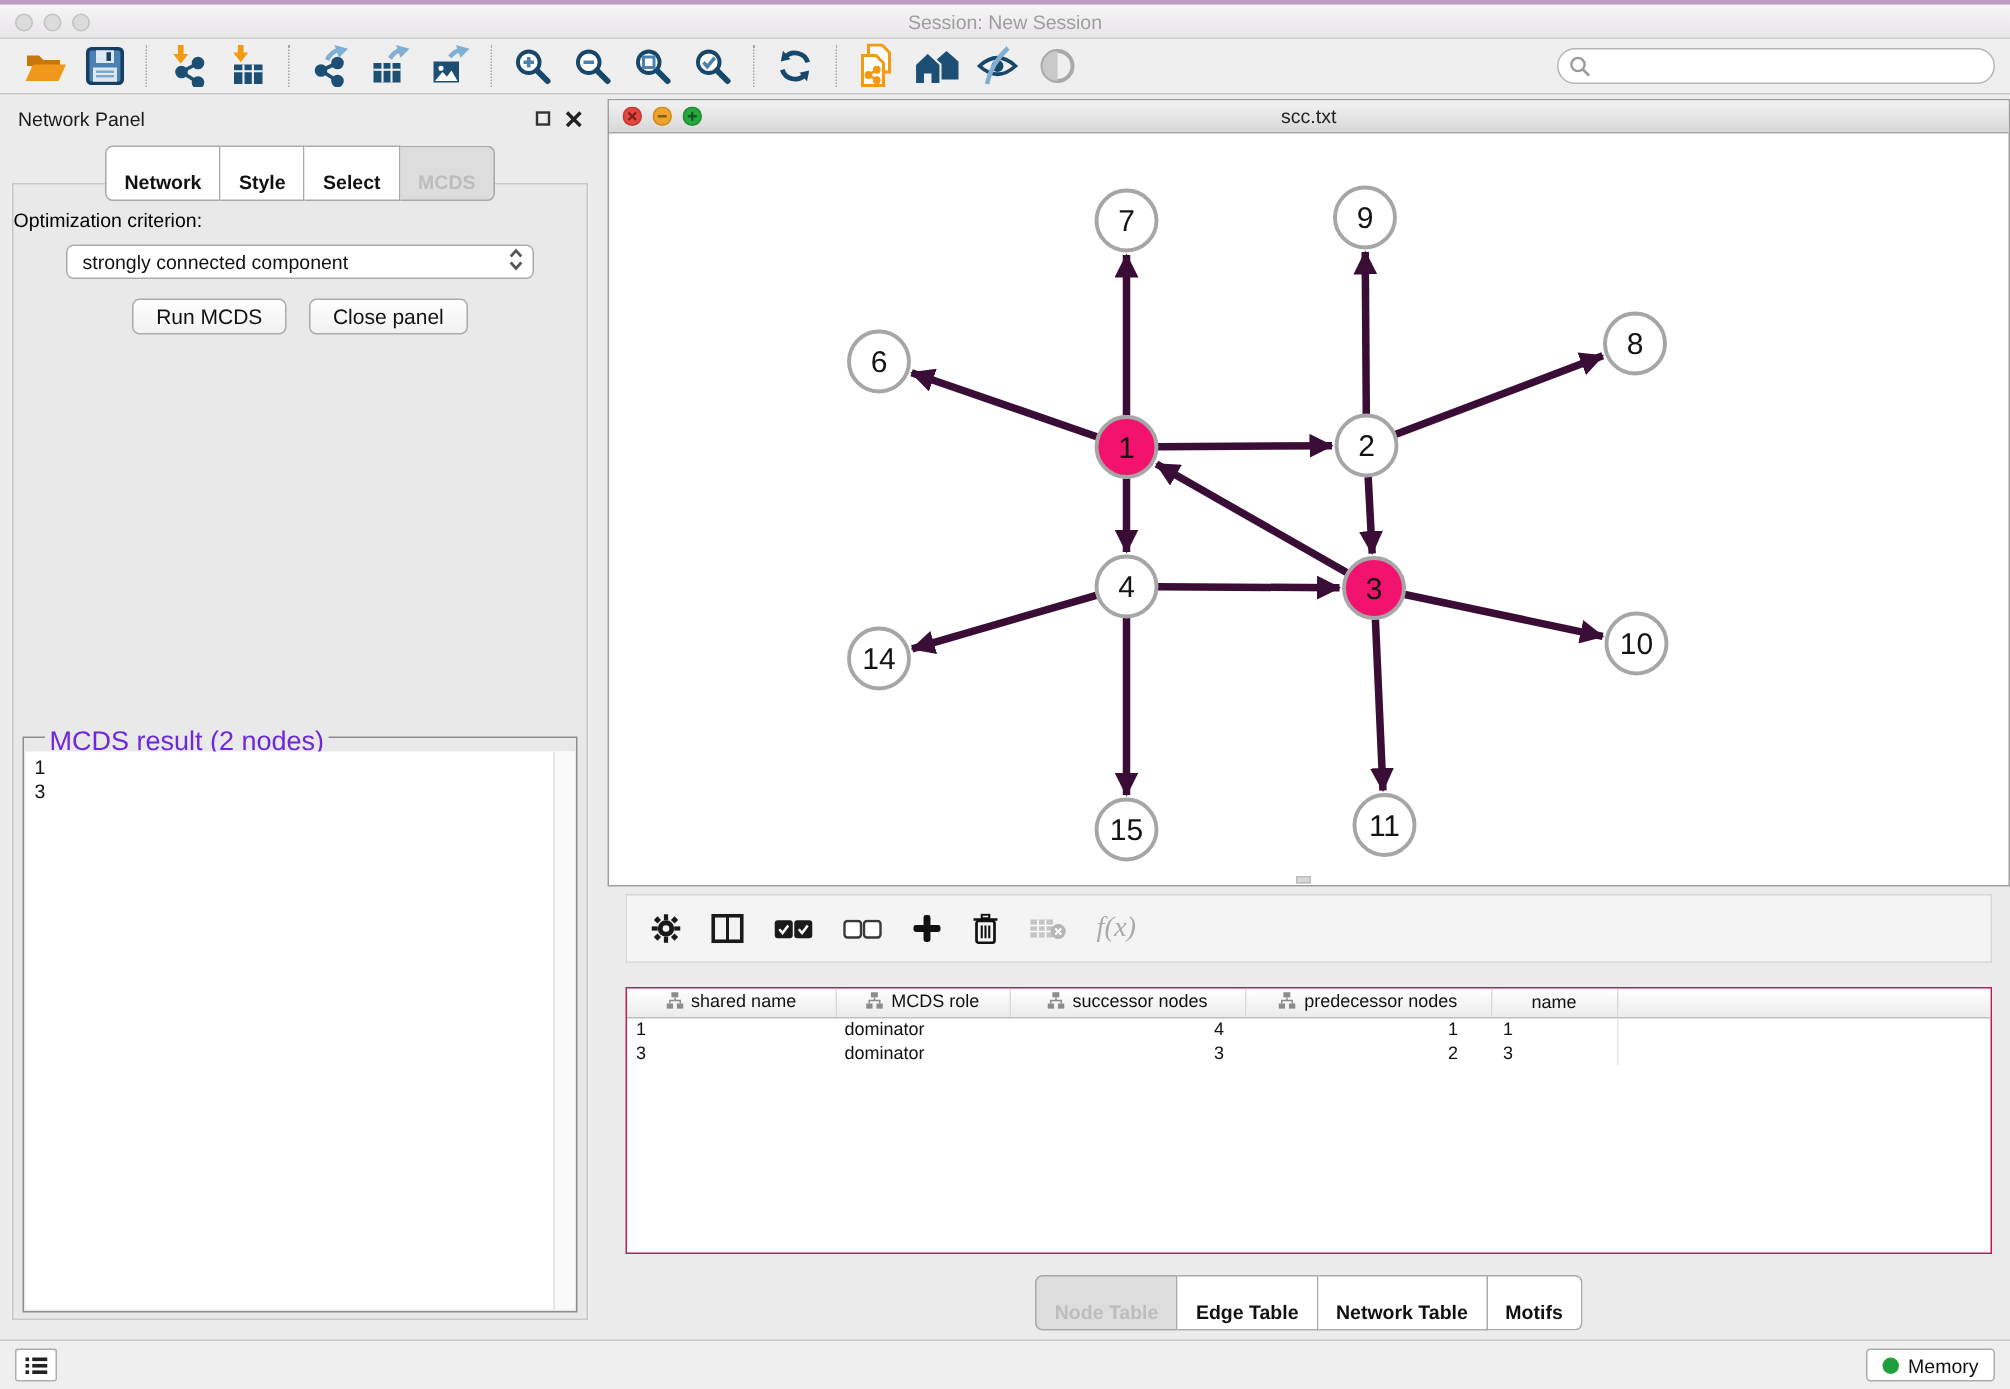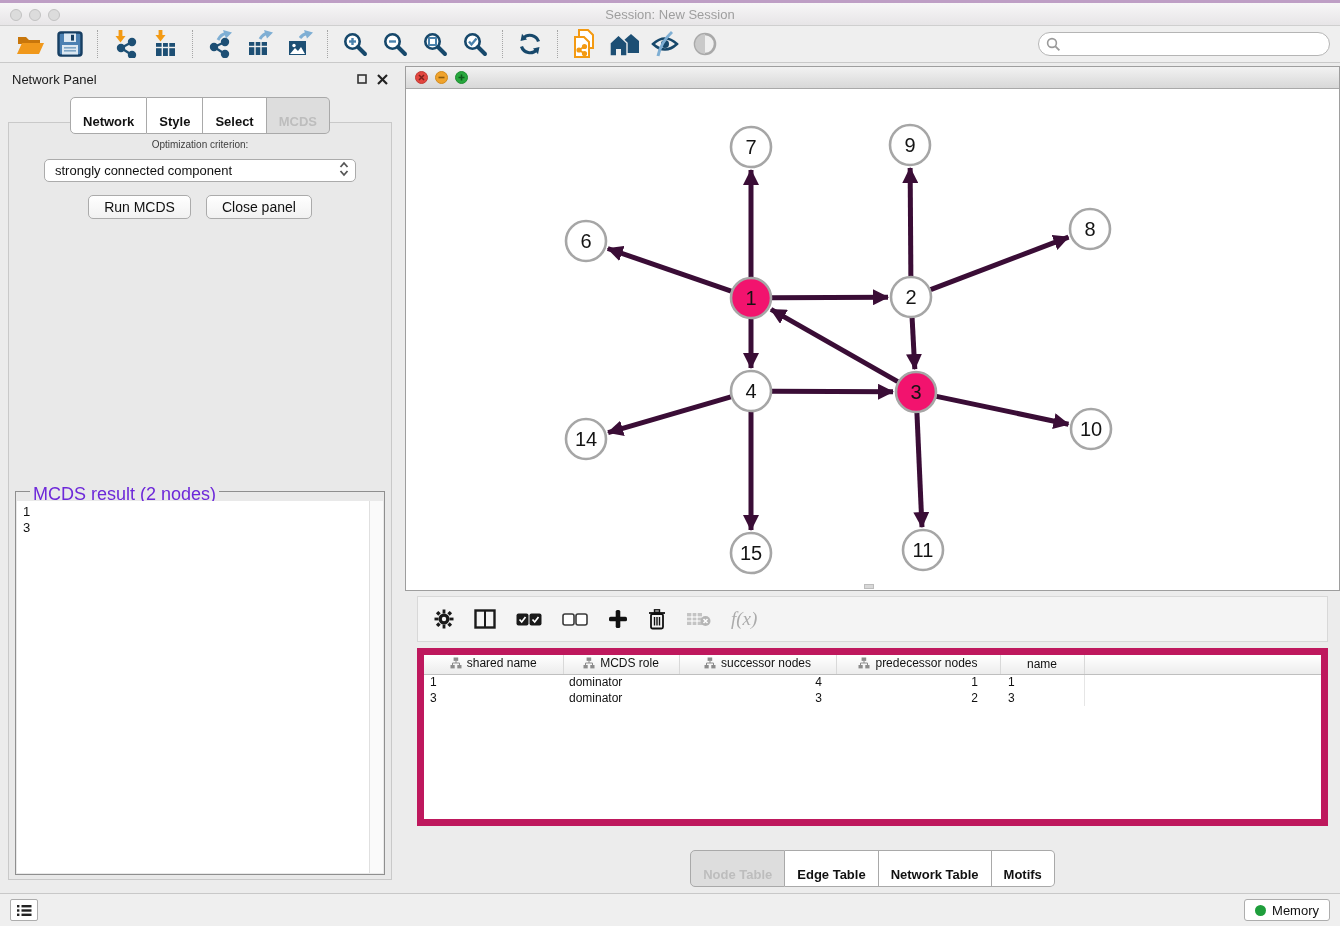--- a/index.html
+++ b/index.html
@@ -46,21 +46,21 @@
   .seg { display:flex; }
   .seg .t { background:#fff; border:1px solid #A9A9A9; border-left:none;
     padding:16px 12px 4px; font-size:13px; font-weight:bold; color:#111; cursor:default; }
   .seg .t:first-child { border-left:1px solid #A9A9A9; border-radius:5px 0 0 5px; }
   .seg .t:last-child { border-radius:0 5px 5px 0; }
   .seg .t.active { background:#DDDDDD; color:#BDBDBD; }
   
   #cp-tabs-row { display:flex; justify-content:center; margin-top:5px; position:relative; z-index:2; }
   #cp-content { position:absolute; left:8px; right:8px; top:56px; bottom:0;
     background:#E9E9E9; border:1px solid #C9C9C9; }
-  #opt-label { text-align:center; margin-top:16px; font-size:10px; color:#404040; }
+  #opt-label { text-align:left; margin-top:16px; font-size:13px; color:#000000; }
   #criterion-row { display:flex; justify-content:center; margin-top:9px; }
   #criterion-select { width:312px; height:23px; background:#fff; border:1px solid #ABABAB;
     border-radius:5px; display:flex; align-items:center; padding:0 6px 0 10px;
     font-size:13px; color:#111; cursor:default; }
   #criterion-select .stepper { margin-left:auto; }
   #cp-buttons { display:flex; justify-content:center; gap:15px; margin-top:13px; }
   .pbutton { height:24px; padding:0 15px; font-size:14px; color:#111;
     background:linear-gradient(#FFFFFF,#F1F1F1); border:1px solid #ABABAB; border-radius:5px;
     display:flex; align-items:center; cursor:default; font-family:"Liberation Sans",sans-serif; }
   #mcds-fieldset { position:absolute; left:6px; right:6px; bottom:4px; height:384px;
@@ -77,21 +77,21 @@
     border-bottom:1px solid #A9A9A9; position:relative; }
   #nw-titlebar .lights { position:absolute; left:9px; top:4px; display:flex; gap:7px; }
   #nw-titlebar .nw-title { position:absolute; left:0; right:0; top:3px; text-align:center;
     font-size:13px; color:#222; }
   #graph-canvas { display:block; }
   
   #tp-toolbar { margin:1px 12px 0; height:46px; background:#F4F4F4; border:1px solid #D8D8D8;
     display:flex; align-items:center; gap:20px; padding:0 16px; }
   .tp-icon { display:flex; align-items:center; justify-content:center; cursor:default; }
   #fx-label { font-family:"Liberation Serif", serif; font-style:italic; font-size:19px; color:#ABABAB; }
-  #tp-tablewrap { margin:6px 12px 0; height:178px; background:#fff; border:7px solid #be185d; overflow:hidden; }
+  #tp-tablewrap { margin:16px 12px 0; height:178px; background:#fff; border:1px solid #be185d; overflow:hidden; }
   #data-table { border-collapse:collapse; table-layout:fixed; width:100%; }
   #data-table th { height:19px; background:linear-gradient(#FFFFFF,#ECECEC);
     border-bottom:1px solid #BFBFBF; border-right:1px solid #D9D9D9;
     font-size:12px; font-weight:normal; color:#111; text-align:center; vertical-align:middle;
     white-space:nowrap; overflow:hidden; cursor:default; }
   #data-table th .hd { display:inline-flex; align-items:center; gap:5px; }
   #data-table th.filler { border-right:none; }
   #data-table td { height:16px; font-size:12px; color:#111; white-space:nowrap; overflow:hidden;
     vertical-align:middle; }
   #tp-tabs-row { margin-top:auto; display:flex; justify-content:center; padding-bottom:6px; }
@@ -343,20 +343,21 @@
       </svg>
       <svg width="13" height="13">
         <circle cx="6.5" cy="6.5" r="6" fill="#F0A32C" stroke="#D08A1E"></circle>
         <line x1="3.5" y1="6.5" x2="9.5" y2="6.5" stroke="#8A5B0E" stroke-width="1.6"></line>
       </svg>
       <svg width="13" height="13">
         <circle cx="6.5" cy="6.5" r="6" fill="#27A73D" stroke="#1E8C31"></circle>
         <path d="M3.5 6.5h6M6.5 3.5v6" stroke="#0E5B1D" stroke-width="1.6"></path>
       </svg>
     </span>
+    <span class="nw-title">scc.txt</span>
   </div>
   <svg id="graph-canvas" width="933" height="501">
       <defs>
         <marker id="arw" markerUnits="userSpaceOnUse" markerWidth="18" markerHeight="16" refX="15" refY="8" orient="auto">
           <path d="M0,0 L16,8 L0,16 Z" fill="#3A0D36"></path>
         </marker>
       </defs>
       <line x1="345" y1="188" x2="345" y2="81" stroke="#3A0D36" stroke-width="5" marker-end="url(#arw)"></line>
       <line x1="325.15100568517136" y1="202.143074691241" x2="201.73937472576472" y2="159.5099658143551" stroke="#3A0D36" stroke-width="5" marker-end="url(#arw)"></line>
       <line x1="365.9995898557659" y1="208.86875256340147" x2="482.00044920558975" y2="208.14374719246507" stroke="#3A0D36" stroke-width="5" marker-end="url(#arw)"></line>

